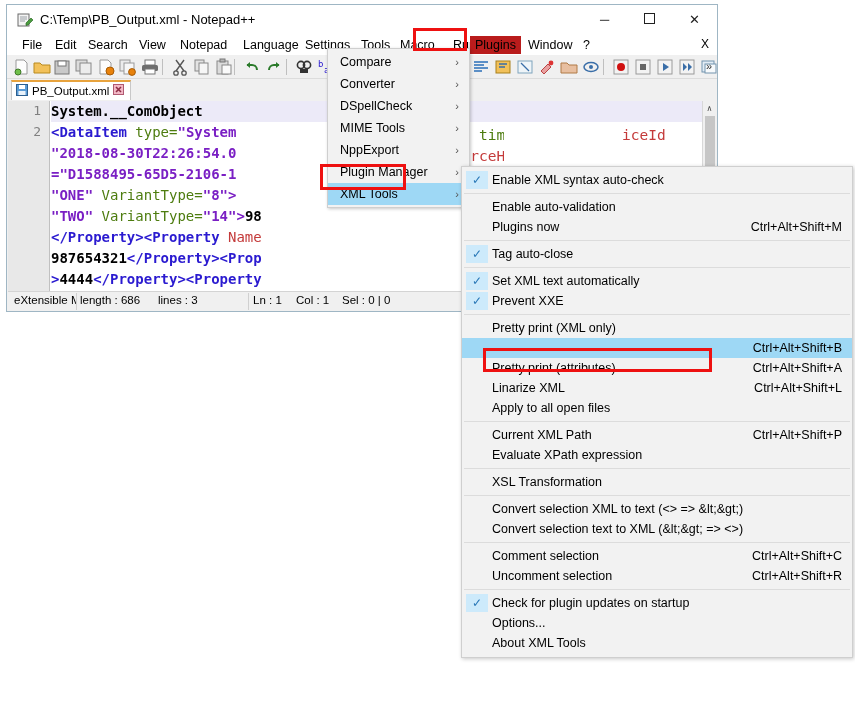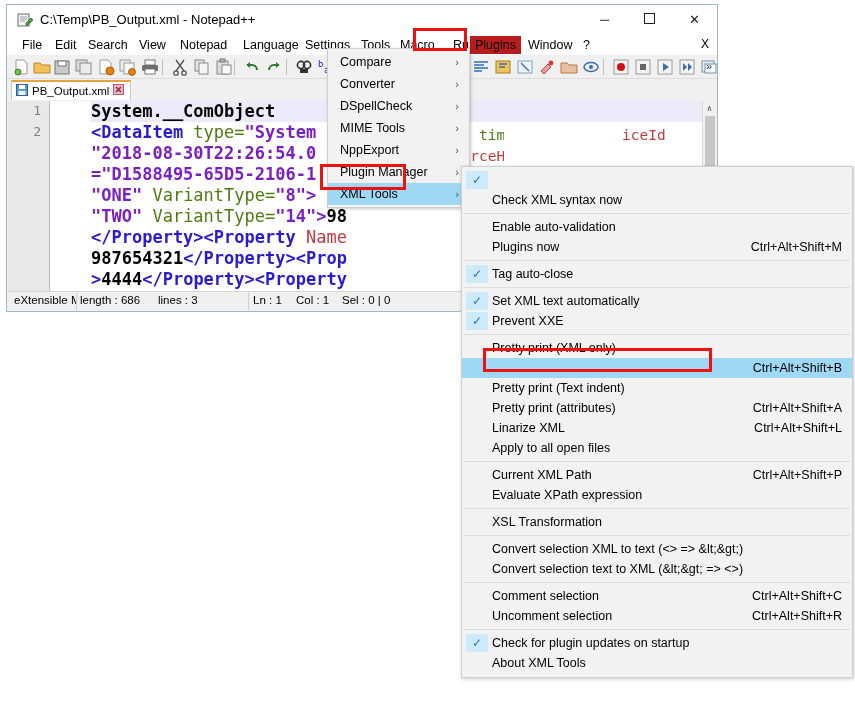--- a/index.html
+++ b/index.html
@@ -171,24 +171,23 @@
     font-family: "DejaVu Sans Mono", monospace;
     font-size: 13px;
     color: #808080;
   }
   #code-area {
     position: absolute;
     left: 43px; top: 0;
     right: 14px; bottom: 0;
     overflow: hidden;
     font-family: "DejaVu Sans Mono", monospace;
-    font-size: 17px;
+    font-size: 14px;
     line-height: 21px;
     white-space: pre;
-    padding-left: 40px;
   }
   .code-line {
     height: 21px;
     white-space: pre;
   }
   .code-line.cur { background: #eceaf8; }
   .tk-tag   { color: #2a1ad0; font-weight: bold; }
   .tk-attr  { color: #4d7c0f; }
   .tk-val   { color: #7a1fc4; font-weight: bold; }
   .tk-txt   { color: #000000; font-weight: bold; }
@@ -565,24 +564,21 @@
     <div class="pm-item"><span>DSpellCheck</span><span class="pm-arrow">›</span></div>
     <div class="pm-item"><span>MIME Tools</span><span class="pm-arrow">›</span></div>
     <div class="pm-item"><span>NppExport</span><span class="pm-arrow">›</span></div>
     <div class="pm-item"><span>Plugin Manager</span><span class="pm-arrow">›</span></div>
     <div class="pm-item sel"><span>XML Tools</span><span class="pm-arrow">›</span></div>
   </div>
 
 <div id="xml-menu">
     <div class="xm-item">
       <span class="xm-check on">✓</span>
-    </div>
-    <div class="xm-item">
-      <span class="xm-check"></span>
-      <span class="xm-label">Check XML syntax now</span>
+      <span class="xm-label">Enable XML syntax auto-check</span>
     </div>
     <div class="xm-sep"></div>
     <div class="xm-item">
       <span class="xm-check"></span>
       <span class="xm-label">Enable auto-validation</span>
     </div>
     <div class="xm-item">
       <span class="xm-check"></span>
       <span class="xm-label">Plugins now</span>
       <span class="xm-accel">Ctrl+Alt+Shift+M</span>
@@ -605,24 +601,20 @@
     <div class="xm-item">
       <span class="xm-check"></span>
       <span class="xm-label">Pretty print (XML only)</span>
     </div>
     <div class="xm-item sel">
       <span class="xm-check"></span>
       <span class="xm-accel">Ctrl+Alt+Shift+B</span>
     </div>
     <div class="xm-item">
       <span class="xm-check"></span>
-      <span class="xm-label">Pretty print (Text indent)</span>
-    </div>
-    <div class="xm-item">
-      <span class="xm-check"></span>
       <span class="xm-label">Pretty print (attributes)</span>
       <span class="xm-accel">Ctrl+Alt+Shift+A</span>
     </div>
     <div class="xm-item">
       <span class="xm-check"></span>
       <span class="xm-label">Linarize XML</span>
       <span class="xm-accel">Ctrl+Alt+Shift+L</span>
     </div>
     <div class="xm-item">
       <span class="xm-check"></span>
@@ -660,20 +652,24 @@
     </div>
     <div class="xm-item">
       <span class="xm-check"></span>
       <span class="xm-label">Uncomment selection</span>
       <span class="xm-accel">Ctrl+Alt+Shift+R</span>
     </div>
     <div class="xm-sep"></div>
     <div class="xm-item">
       <span class="xm-check on">✓</span>
       <span class="xm-label">Check for plugin updates on startup</span>
+    </div>
+    <div class="xm-item">
+      <span class="xm-check"></span>
+      <span class="xm-label">Options...</span>
     </div>
     <div class="xm-item">
       <span class="xm-check"></span>
       <span class="xm-label">About XML Tools</span>
     </div>
   </div>
 
 <div class="redbox" id="red-plugins"></div>
 <div class="redbox" id="red-xmltools"></div>
 <div class="redbox" id="red-pretty"></div>

